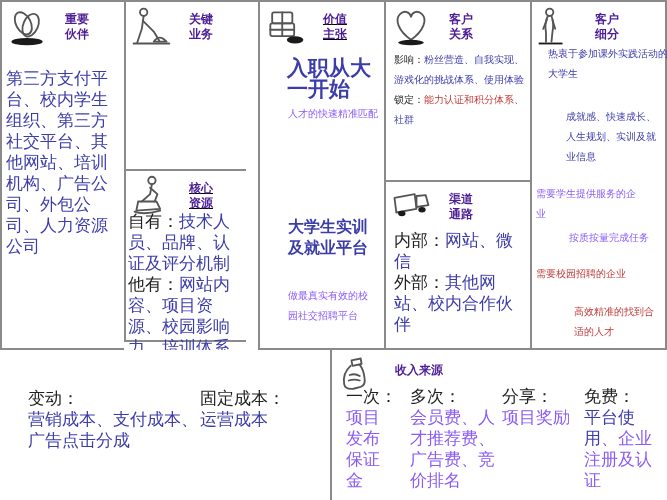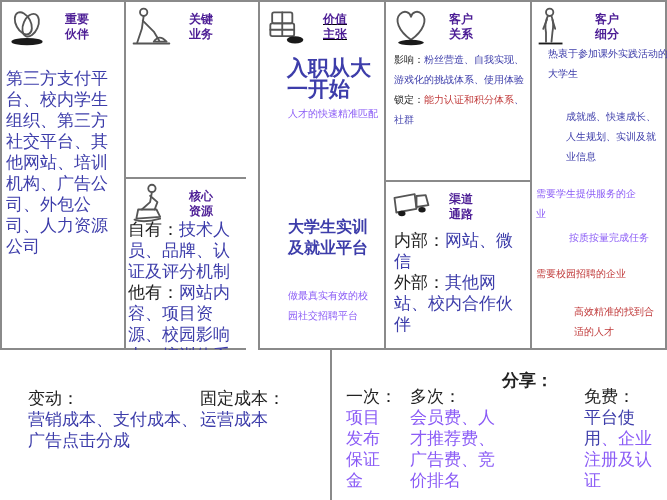--- a/index.html
+++ b/index.html
@@ -61,21 +61,21 @@
             <path class="sk" d="M15 17 L27 29 L33 39"></path>
             <path class="sk" d="M27 40 Q33 31 41 40 L27 40 Z"></path>
             <path class="sk" d="M5 42 H44"></path>
           </svg>
       </span>
       <span class="title">关键
 业务</span>
     </div>
   </div>
 
-  <div class="cell bl bt bb" style="left:124px;top:177px;width:122px;height:173px;">
+  <div class="cell bl bt bb" style="left:124px;top:169px;width:122px;height:173px;text-decoration:underline;">
     <div class="hdr">
       <span class="icon">
         <svg viewBox="0 0 48 48">
             <circle class="sk" cx="25" cy="7" r="4"></circle>
             <path class="sk" d="M25 11 L23 22 L14 30"></path>
             <path class="sk" d="M23 15 L31 22 L28 30"></path>
             <path class="sk" d="M10 30 L30 30 L34 38 L8 40 Z"></path>
             <path class="sk" d="M6 41 Q16 45 34 40"></path>
           </svg>
       </span>
@@ -169,30 +169,41 @@
       <div class="blacklbl">变动：</div>
       <div class="blue">营销成本、支付成本、广告点击分成</div>
     </div>
     <div class="blk t17" style="left:200px;top:38px;width:120px;">
       <div class="blacklbl">固定成本：</div>
       <div class="blue">运营成本</div>
     </div>
   </div>
 
   <div class="cell" style="left:332px;top:350px;width:335px;height:150px;">
+    <div class="hdr">
+      <span class="icon">
+        <svg viewBox="0 0 48 48">
+            <path class="sk" d="M18 8 L28 6 L29 12 L19 14 Z"></path>
+            <path class="sk" d="M17 14 Q8 22 10 34 Q11 40 20 39 L28 37 Q34 35 32 26 Q31 18 27 13"></path>
+            <path class="sk" d="M16 24 Q22 22 27 25 M15 30 Q21 28 27 30"></path>
+          </svg>
+      </span>
+      <span class="title single">收入来源</span>
+    </div>
     <div class="blk t17" style="left:14px;top:36px;width:44px;">
       <div class="blacklbl" style="white-space:nowrap;">一次：</div>
       <div class="gray">项目发布保证金</div>
     </div>
     <div class="blk t17" style="left:78px;top:36px;width:92px;">
       <div class="blacklbl" style="white-space:nowrap;">多次：</div>
       <div class="gray">会员费、人才推荐费、广告费、竞价排名</div>
     </div>
-    <div class="blk t17" style="left:170px;top:20px;width:78px;font-weight:bold;">
+    <div class="blk t17" style="left:170px;top:36px;width:78px;">
       <div class="blacklbl" style="white-space:nowrap;">分享：</div>
+      <div class="gray">项目奖励</div>
     </div>
     <div class="blk t17" style="left:252px;top:36px;width:82px;">
       <div class="blacklbl" style="white-space:nowrap;">免费：</div>
       <div><span class="inl blue">平台使用</span><span class="inl gray">、企业注册及认证</span></div>
     </div>
   </div>
 
 </div>
 
 </body></html>

